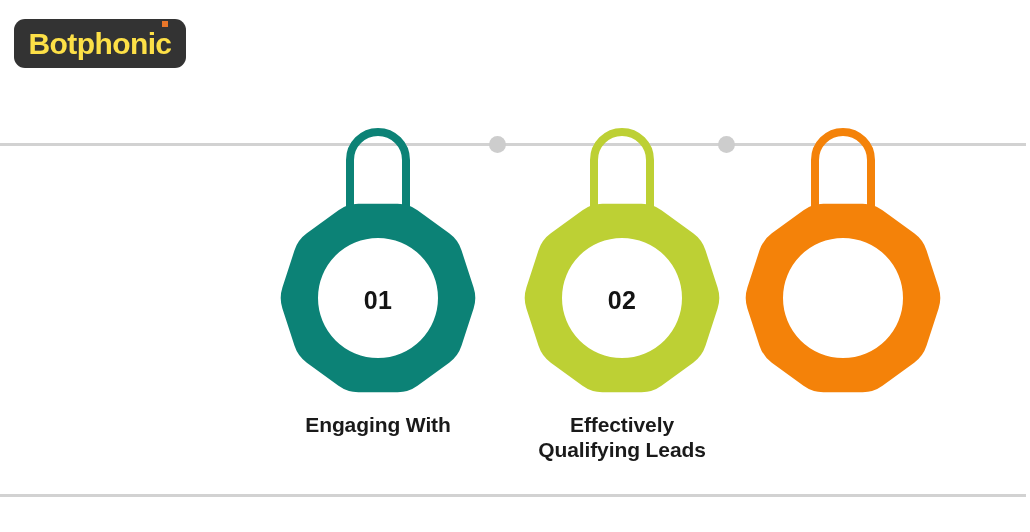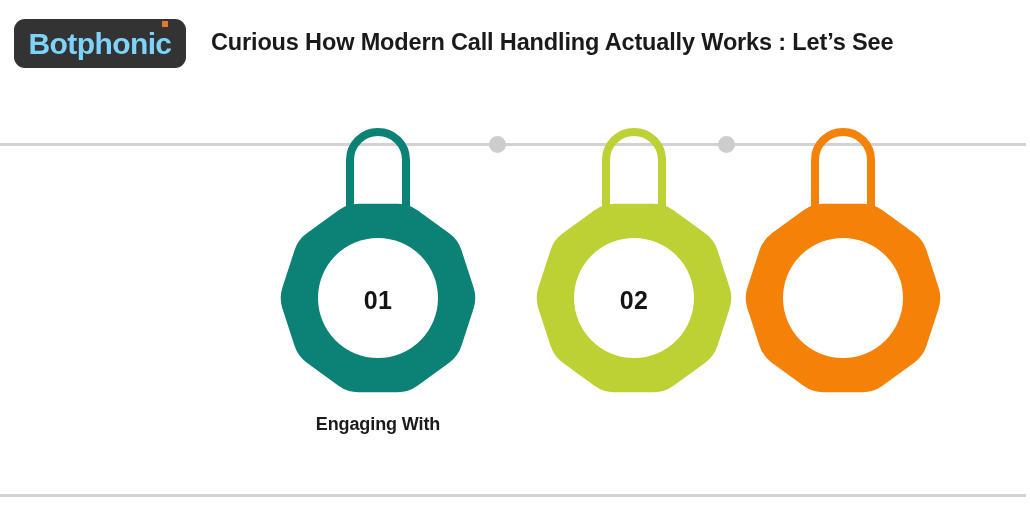--- a/index.html
+++ b/index.html
@@ -35,21 +35,21 @@
     height: 49px;
     background: #333333;
     border-radius: 11px;
     display: flex;
     align-items: center;
     justify-content: center;
   }
   #logo-wordmark {
     position: relative;
     display: inline-block;
-    color: #7dd3fc;
+    color: #fde047;
     font-family: "Liberation Sans", sans-serif;
     font-weight: bold;
     font-size: 30px;
     letter-spacing: -0.6px;
     line-height: 1;
     white-space: nowrap;
   }
   #logo-dot {
     position: absolute;
     right: 3px;
@@ -134,39 +134,38 @@
   }
   .step-caption {
     position: absolute;
     left: -14px;
     top: 300px;
     width: 264px;
     text-align: center;
     color: #1a1a1a;
     font-family: "Liberation Sans", sans-serif;
     font-weight: bold;
-    font-size: 18px;
+    font-size: 21px;
     line-height: 25px;
     letter-spacing: -0.1px;
   }
   .step-caption .cl { display: block; }
 </style>
 </head>
 <body>
 
 <div id="canvas">
 
   <div id="header">
     <div id="logo-badge">
       <span id="logo-wordmark">
         <span>Botphonic</span>
         <span id="logo-dot"></span>
       </span>
     </div>
-    <div id="page-title">Curious How Modern Call Handling Actually Works : Let’s See</div>
   </div>
 
   <div class="rail" id="rail-top" style="background: rgb(210, 210, 210);"></div>
   <div class="rail-dot" id="dot-1" style="left: 488.5px; background: rgb(205, 205, 205);"></div>
   <div class="rail-dot" id="dot-2" style="left: 717.5px; background: rgb(205, 205, 205);"></div>
   <div class="rail" id="rail-bottom" style="background: rgb(210, 210, 210);"></div>
 
   <div id="steps">
 
     <div class="step" id="step-0" style="left: 260px;">
@@ -175,28 +174,32 @@
           <path d="M 137.59 91.85 Q 148.59 91.85 157.49 98.31 L 189.19 121.34 Q 198.09 127.81 201.49 138.27 L 213.60 175.54 Q 217.00 186.00 213.60 196.46 L 201.49 233.73 Q 198.09 244.19 189.19 250.66 L 157.49 273.69 Q 148.59 280.15 137.59 280.15 L 98.41 280.15 Q 87.41 280.15 78.51 273.69 L 46.81 250.66 Q 37.91 244.19 34.51 233.73 L 22.40 196.46 Q 19.00 186.00 22.40 175.54 L 34.51 138.27 Q 37.91 127.81 46.81 121.34 L 78.51 98.31 Q 87.41 91.85 98.41 91.85 Z M 58 186 a 60 60 0 1 0 120 0 a 60 60 0 1 0 -120 0 Z" fill="#0c8276" fill-rule="evenodd"></path>
         </svg>
       <div class="step-number">
         <span>01</span>
       </div>
       <div class="step-caption">
         <span class="cl">Engaging With</span>
       </div>
     </div>
 
-    <div class="step" id="step-1" style="left: 516px;">
+    <div class="step" id="step-1" style="left: 504px;">
       <svg class="lock-svg" id="lock-1" viewBox="0 0 236 300">
           <path d="M 90 108 L 90 48 A 28 28 0 0 1 146 48 L 146 108" fill="none" stroke="#bdd034" stroke-width="8" stroke-linecap="butt"></path>
           <path d="M 137.59 91.85 Q 148.59 91.85 157.49 98.31 L 189.19 121.34 Q 198.09 127.81 201.49 138.27 L 213.60 175.54 Q 217.00 186.00 213.60 196.46 L 201.49 233.73 Q 198.09 244.19 189.19 250.66 L 157.49 273.69 Q 148.59 280.15 137.59 280.15 L 98.41 280.15 Q 87.41 280.15 78.51 273.69 L 46.81 250.66 Q 37.91 244.19 34.51 233.73 L 22.40 196.46 Q 19.00 186.00 22.40 175.54 L 34.51 138.27 Q 37.91 127.81 46.81 121.34 L 78.51 98.31 Q 87.41 91.85 98.41 91.85 Z M 58 186 a 60 60 0 1 0 120 0 a 60 60 0 1 0 -120 0 Z" fill="#bdd034" fill-rule="evenodd"></path>
         </svg>
       <div class="step-number">
         <span>02</span>
       </div>
+      <div class="step-caption">
+        <span class="cl">Effectively</span>
+        <span class="cl">Qualifying Leads</span>
+      </div>
     </div>
 
     <div class="step" id="step-2" style="left: 725px;">
       <svg class="lock-svg" id="lock-2" viewBox="0 0 236 300">
           <path d="M 90 108 L 90 48 A 28 28 0 0 1 146 48 L 146 108" fill="none" stroke="#f48209" stroke-width="8" stroke-linecap="butt"></path>
           <path d="M 137.59 91.85 Q 148.59 91.85 157.49 98.31 L 189.19 121.34 Q 198.09 127.81 201.49 138.27 L 213.60 175.54 Q 217.00 186.00 213.60 196.46 L 201.49 233.73 Q 198.09 244.19 189.19 250.66 L 157.49 273.69 Q 148.59 280.15 137.59 280.15 L 98.41 280.15 Q 87.41 280.15 78.51 273.69 L 46.81 250.66 Q 37.91 244.19 34.51 233.73 L 22.40 196.46 Q 19.00 186.00 22.40 175.54 L 34.51 138.27 Q 37.91 127.81 46.81 121.34 L 78.51 98.31 Q 87.41 91.85 98.41 91.85 Z M 58 186 a 60 60 0 1 0 120 0 a 60 60 0 1 0 -120 0 Z" fill="#f48209" fill-rule="evenodd"></path>
         </svg>
     </div>
 
   </div>

